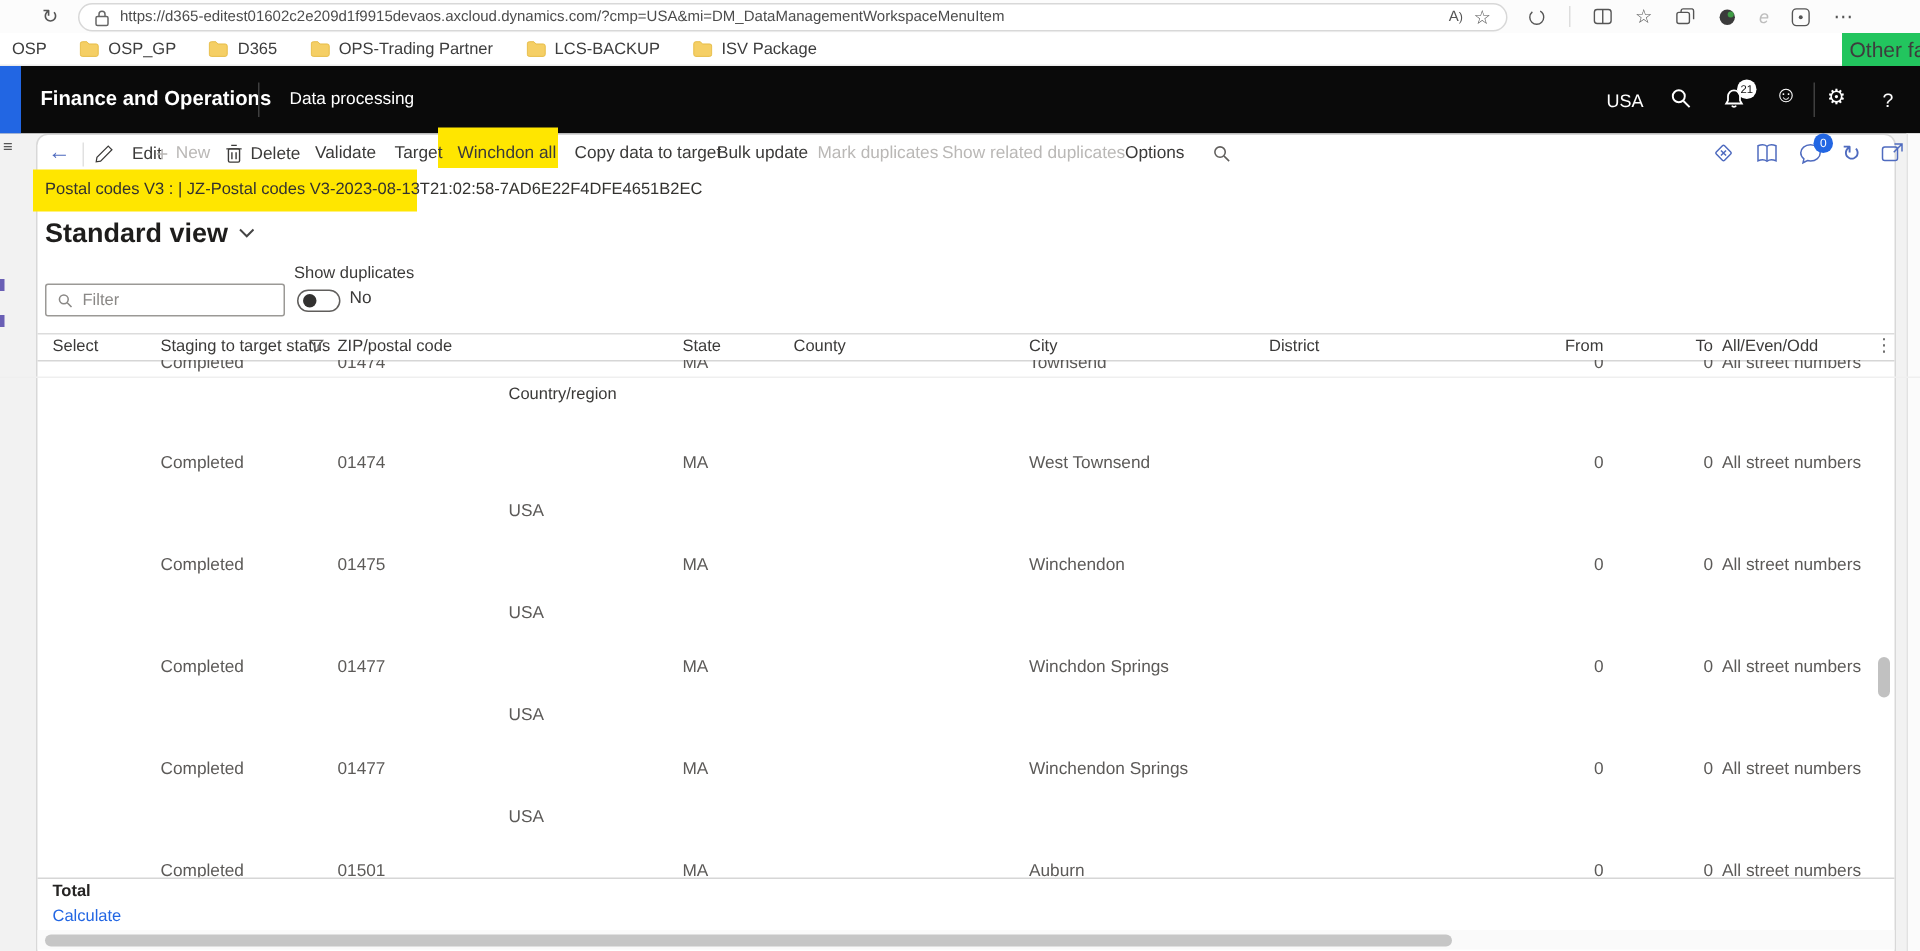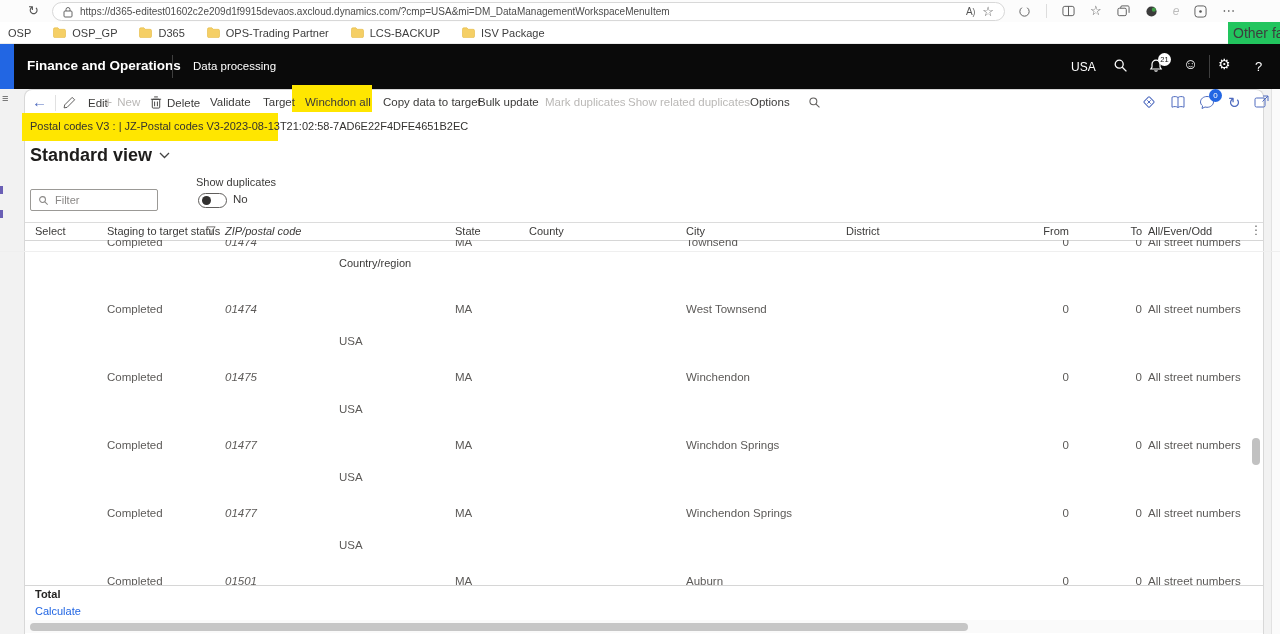--- a/index.html
+++ b/index.html
@@ -51,37 +51,37 @@
               background:#2266E3;color:#fff;font-size:8px;display:flex;align-items:center;justify-content:center;}
   #dialog{position:absolute;left:548px;top:95px;width:225px;height:41px;box-sizing:border-box;
           background:rgba(255,255,255,0.78);border:1px solid #41639c;border-radius:3px;z-index:30;
           font-size:11px;color:#2b2b2b;text-align:center;padding-top:9px;}
 
   
   #breadcrumb{position:absolute;left:30px;top:120px;font-size:11px;color:#33322f;z-index:2;white-space:nowrap;}
   #view-title{position:absolute;left:30px;top:145px;font-size:18px;font-weight:700;color:#1e1d1c;
               display:flex;align-items:center;gap:7px;}
   #dup-label{position:absolute;left:196px;top:176px;font-size:11px;color:#3b3a39;}
-  #filter-input{position:absolute;left:30px;top:189px;width:128px;height:22px;box-sizing:border-box;
+  #filter-input{position:absolute;left:30px;top:189px;width:160px;height:22px;box-sizing:border-box;
                 border:1px solid #9b9996;border-radius:2px;font-size:11px;color:#323130;
                 padding:0 6px 0 24px;font-family:"Liberation Sans",sans-serif;background:#fff;}
   #filter-input::placeholder{color:#8a8886;}
   #filter-glyph{position:absolute;left:38px;top:195px;}
   #dup-toggle{position:absolute;left:198px;top:193px;width:27px;height:13px;border:1px solid #605e5c;
               border-radius:8px;background:#fff;}
   #dup-knob{position:absolute;left:3px;top:2px;width:9px;height:9px;border-radius:50%;background:#323130;}
   #dup-value{position:absolute;left:233px;top:193px;font-size:11.5px;color:#3b3a39;}
 
   
   .gridline{position:absolute;left:25px;width:1238px;height:0;border-top:1px solid #dcdcdc;}
   .hdr{position:absolute;left:0;top:225px;width:100%;height:14px;z-index:2;}
   .hdr span{position:absolute;font-size:11px;color:#3b3a39;white-space:nowrap;}
   .row{position:absolute;left:0;width:100%;height:14px;}
   .row span{position:absolute;font-size:11.5px;color:#5c5a58;white-space:nowrap;}
-  .c-select{left:35px;}  .c-status{left:107px;} .c-zip{left:225px;font-style:italic;}  .c-country{left:339px;margin-top:32px;}
+  .c-select{left:35px;}  .c-status{left:107px;} .c-zip{left:225px;}  .c-country{left:339px;margin-top:32px;}
   .c-state{left:455px;}  .c-county{left:529px;} .c-city{left:686px;} .c-district{left:846px;}
   .c-from{left:1000px;width:69px;text-align:right;} .c-to{left:1095px;width:47px;text-align:right;}
   .c-all{left:1148px;}
   .row-clip{position:absolute;left:0;width:100%;overflow:hidden;}
   #more-dots{position:absolute;left:1250px;top:223px;font-size:12px;color:#666;z-index:2;}
 
   
   #total-label{position:absolute;left:35px;top:588px;font-size:11px;font-weight:700;color:#252423;}
   #calc-link{position:absolute;left:35px;top:605px;font-size:11px;color:#2266E3;}
   #hscroll-track{position:absolute;left:25px;top:620px;width:1238px;height:13px;background:#fafafa;}

